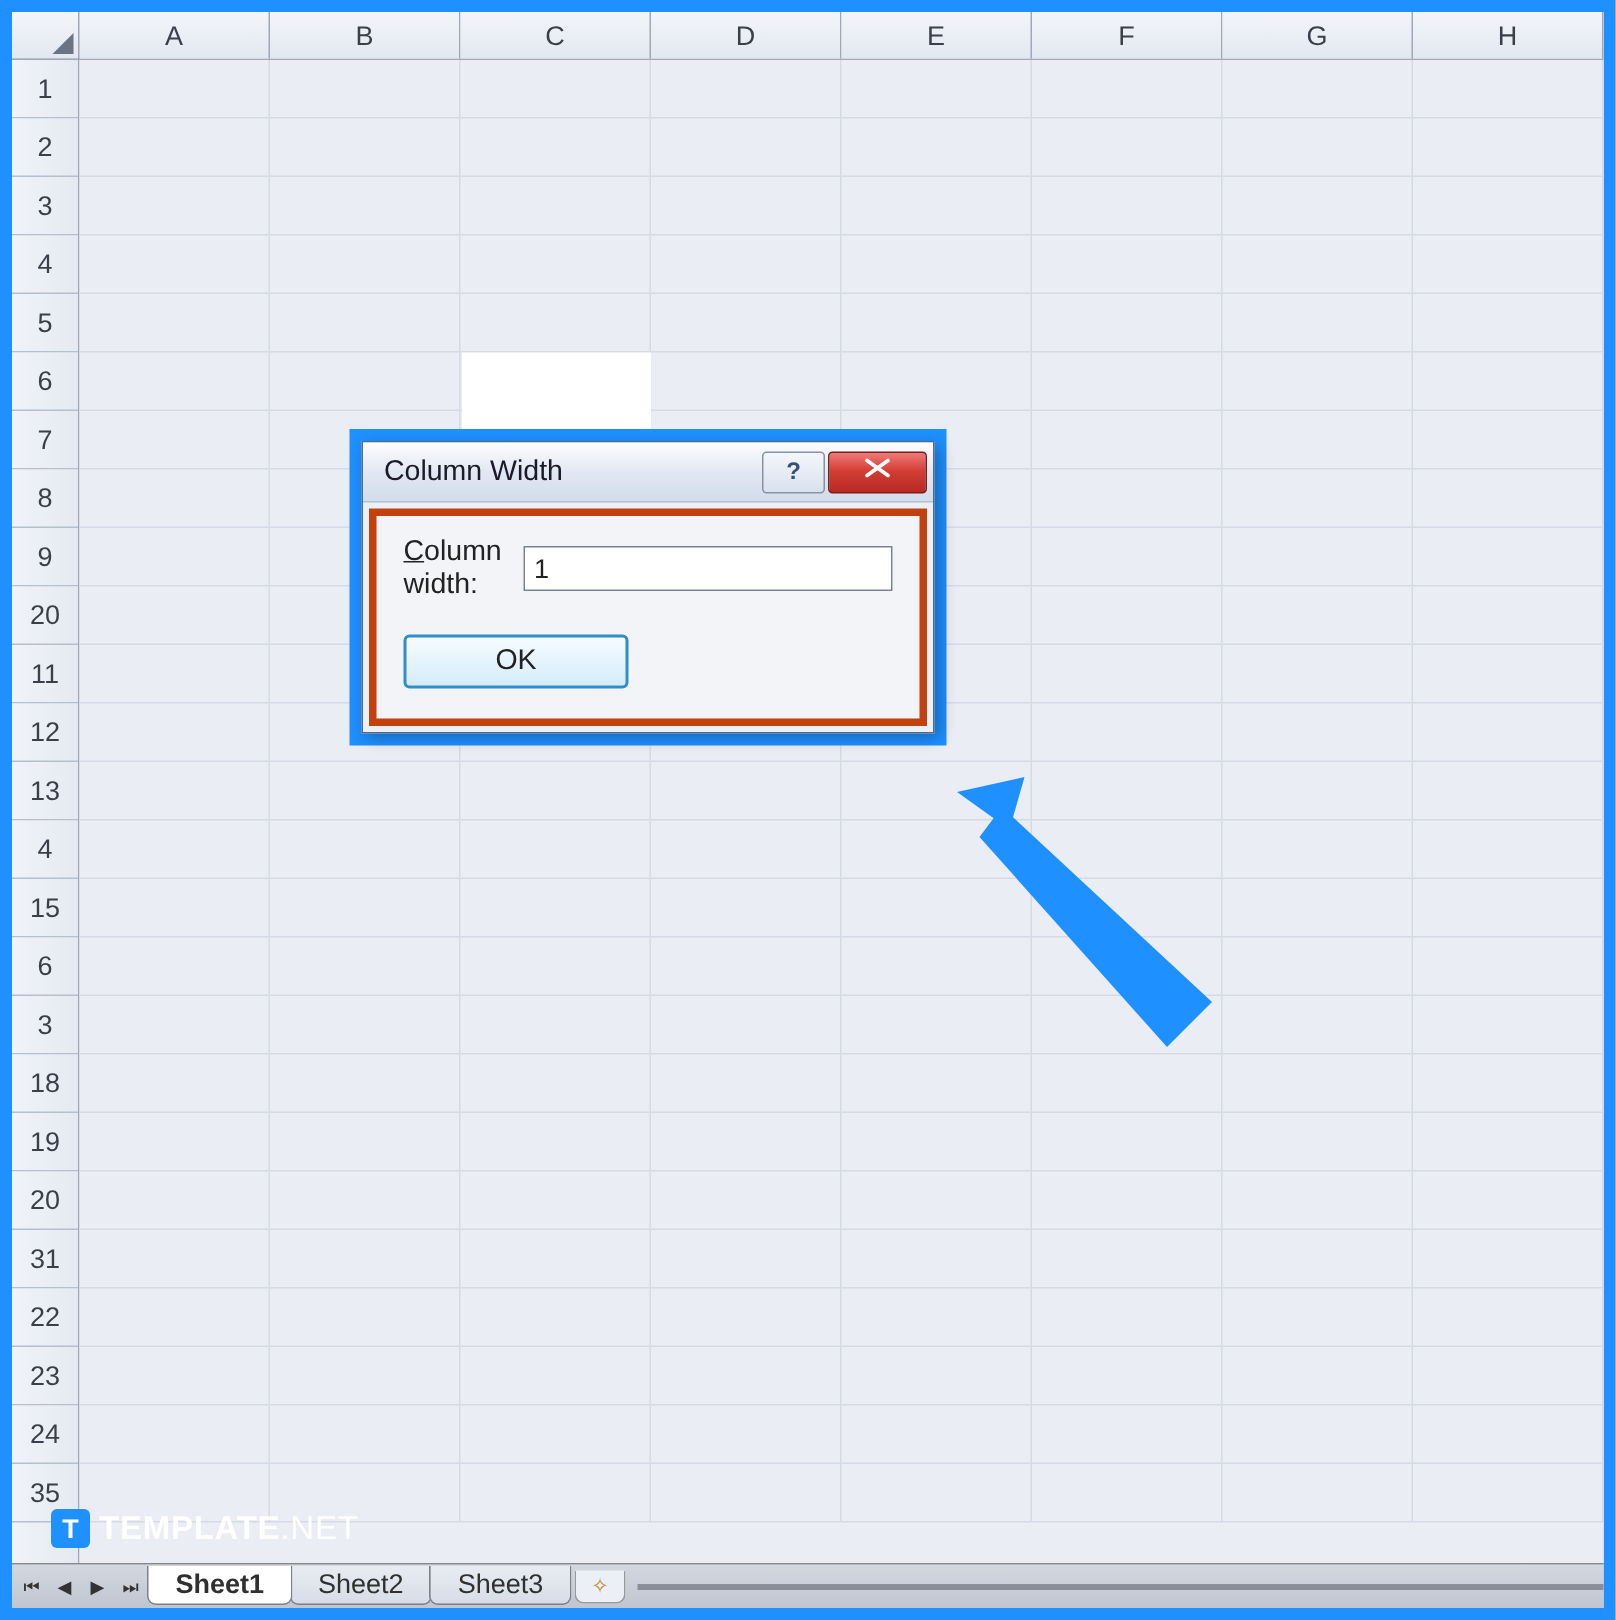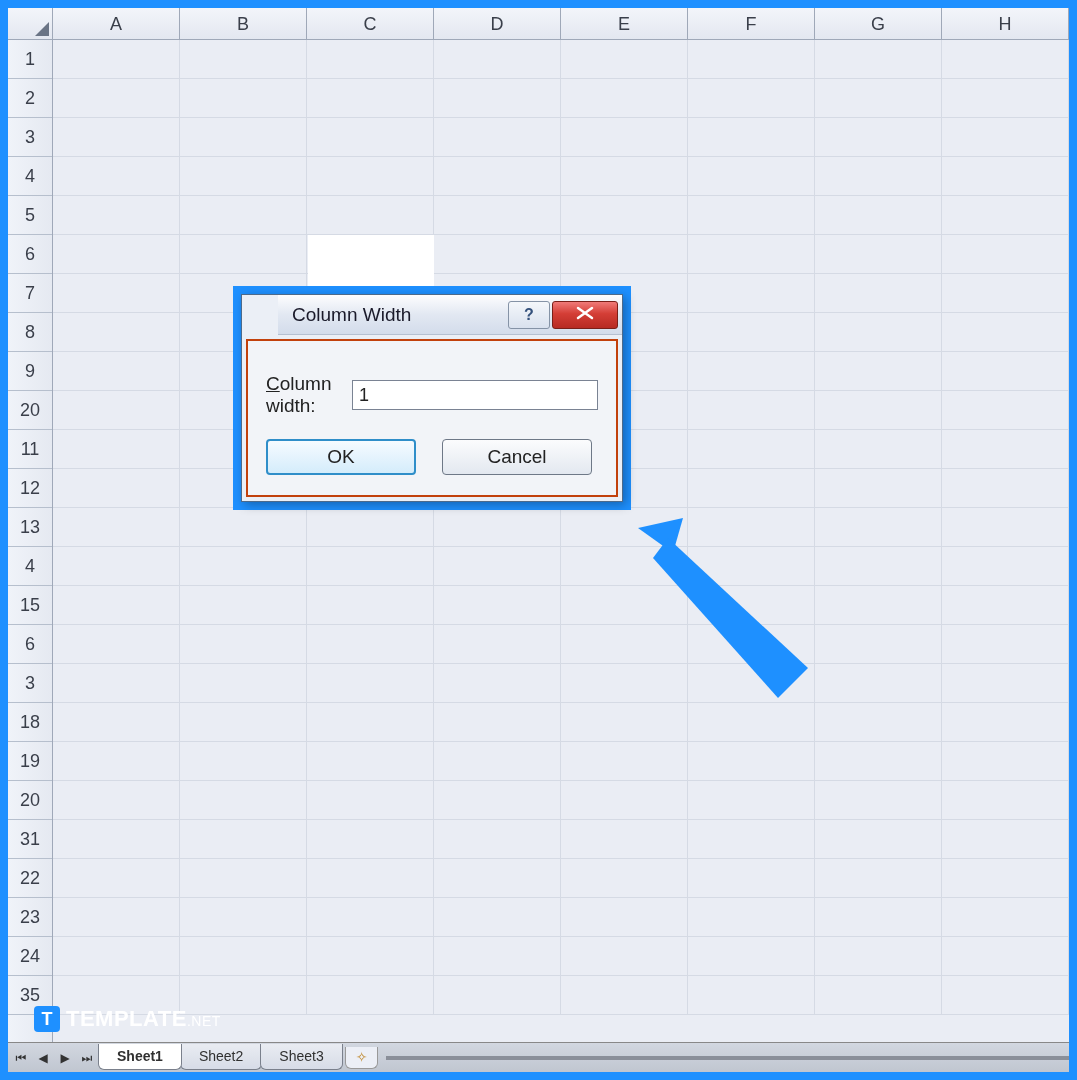--- a/index.html
+++ b/index.html
@@ -122,21 +122,21 @@
     align-items: center;
     justify-content: center;
     font-size: 12px;
     color: #333;
     cursor: pointer;
   }
   .sheet-tab {
     height: 26px;
     padding: 0 18px;
     margin-left: -2px;
-    font-size: 14px;
+    font-size: 18px;
     color: #303030;
     display: flex;
     align-items: center;
     border: 1px solid #7a808c;
     border-top: none;
     border-bottom-left-radius: 6px;
     border-bottom-right-radius: 6px;
     background: linear-gradient(#e9ecf2, #d7dce7);
     position: relative;
     top: -1px;
@@ -183,21 +183,20 @@
     border: 1px solid #4d6a8a;
     box-shadow: 3px 3px 10px rgba(0,0,0,0.3);
   }
   .dialog-titlebar {
     height: 40px;
     background: linear-gradient(#fdfdfe, #e2e8f2 50%, #d3dceb);
     border-bottom: 1px solid #b5c0d1;
     display: flex;
     align-items: center;
     padding-left: 14px;
-    margin-left: 36px;
   }
   .dialog-title {
     flex: 1;
     font-size: 19px;
     color: #1a1a2a;
   }
   .tbar-btn {
     width: 42px;
     height: 28px;
     border: 1px solid #8593a6;
@@ -214,23 +213,23 @@
   .tbar-close {
     width: 66px;
     background: linear-gradient(#f07a78, #d43e36 45%, #b72a22);
     color: #fff;
     border-color: #7a1f18;
     margin-right: 4px;
   }
   .tbar-close svg { width: 22px; height: 14px; }
 
   .dialog-body {
-    padding: 32px 18px 14px 18px;
+    padding: 13px 18px 14px 18px;
     background: #f2f4f8;
-    border: 2px solid #c2410c;
+    border: 5px solid #c2410c;
     margin: 4px;
   }
   .field-row {
     display: flex;
     align-items: center;
     gap: 10px;
     margin-bottom: 22px;
   }
   .field-label {
     font-size: 19px;
@@ -241,21 +240,21 @@
     flex: 1;
     height: 30px;
     border: 1px solid #7a8393;
     background: #fff;
     padding: 0 6px;
     font-size: 18px;
     color: #222;
   }
   .btn-row {
     display: flex;
-    gap: 26px;
+    gap: 16px;
     justify-content: flex-start;
     padding-bottom: 6px;
   }
   .dlg-btn {
     width: 150px;
     height: 36px;
     border: 1px solid #6e7887;
     border-radius: 4px;
     font-size: 19px;
     color: #222;
@@ -298,21 +297,21 @@
     font-weight: bold;
     font-size: 18px;
   }
   .wm-text {
     font-size: 22px;
     font-weight: bold;
     letter-spacing: 0.5px;
   }
   .wm-text .net {
     font-weight: normal;
-    font-size: 14px;
+    font-size: 22px;
   }
 
   
   .active-cell-bg {
     position: absolute;
     top: 227px;
     left: 300px;
     width: 126px;
     height: 55px;
     background: #fff;
@@ -633,21 +632,20 @@
           </span>
         </div>
       </div>
       <div class="dialog-body">
         <div class="field-row">
           <span class="field-label"><u>C</u><span id="lblrest">olumn width:</span></span>
           <input class="field-input" value="1" style="">
         </div>
         <div class="btn-row">
           <button class="dlg-btn primary">OK</button>
-          <button class="dlg-btn">Cancel</button>
         </div>
       </div>
     </div>
   </div>
 
   <div class="arrow-annot">
     <svg width="200" height="200" viewBox="0 0 200 200">
       <polygon points="10,20 55,10 45,45" fill="#1e90ff"></polygon>
       <polygon points="40,30 180,160 150,190 25,50" fill="#1e90ff"></polygon>
     </svg>

